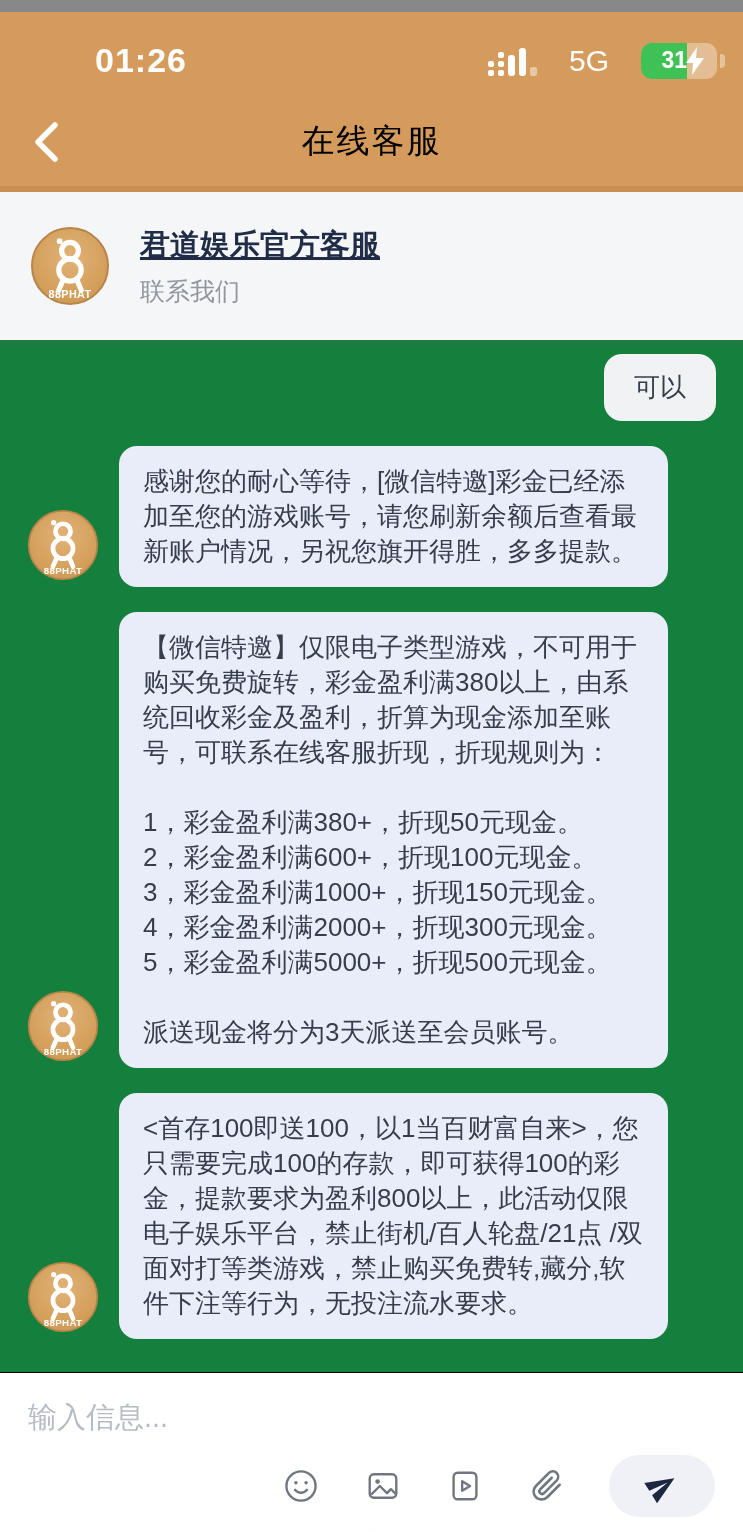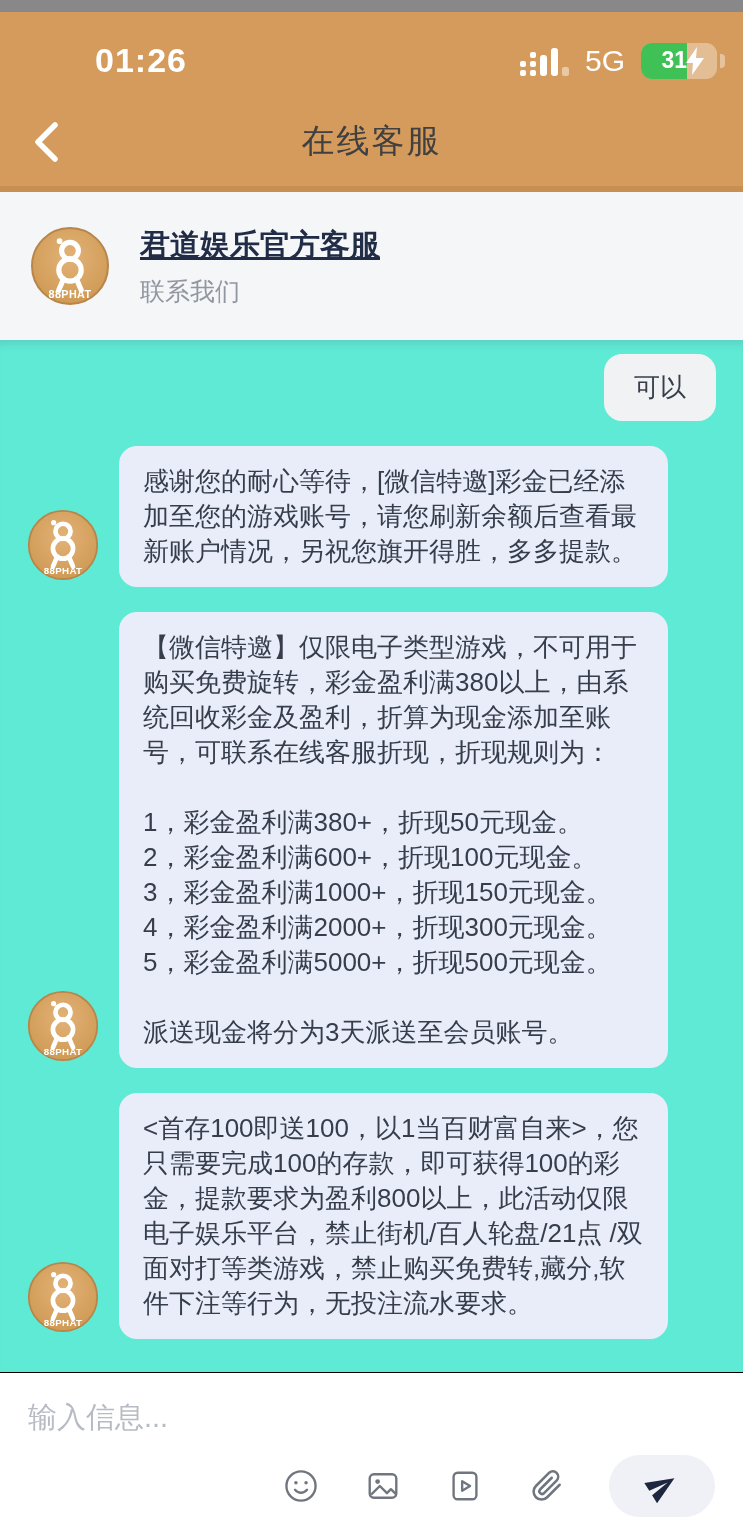--- a/index.html
+++ b/index.html
@@ -10,21 +10,21 @@
     font-family:"Liberation Sans","DejaVu Sans",sans-serif;
     display:flex; flex-direction:column;
   }
   
   .statusbar {
     height:85px; flex:0 0 85px; background:#d59b5c;
     display:flex; align-items:center; justify-content:space-between;
     padding:12px 26px 0 95px; color:#fff;
   }
   .time { font-size:34px; font-weight:700; letter-spacing:1px; }
-  .status-right { display:flex; align-items:center; gap:16px; }
+  .status-right { display:flex; align-items:center; gap:32px; }
   .signal { display:flex; align-items:flex-end; gap:4px; height:30px; }
   .sig-col { display:flex; flex-direction:column; gap:3px; }
   .sig-dot { width:6px; height:6px; background:#fff; border-radius:2px; }
   .sig-bar { width:7px; background:#fff; border-radius:3px; }
   .sig-dim { width:7px; height:9px; background:rgba(255,255,255,.45); border-radius:2px; }
   .net { font-size:30px; font-weight:500; }
   .battery { position:relative; width:76px; height:36px; border-radius:11px;
     background:rgba(255,255,255,.35); display:flex; align-items:center; overflow:visible; }
   .battery-fill { width:46px; height:36px; border-radius:11px 0 0 11px; background:#3fc155;
     display:flex; align-items:center; justify-content:flex-end; }
@@ -33,34 +33,34 @@
   .battery-cap { position:absolute; right:-8px; top:11px; width:5px; height:14px;
     border-radius:0 4px 4px 0; background:rgba(255,255,255,.4); }
   
   .header {
     height:95px; flex:0 0 95px; background:#d59b5c; position:relative;
     display:flex; align-items:center; justify-content:center;
     border-bottom:6px solid #c78f52;
   }
   .back-btn { position:absolute; left:24px; top:50%; transform:translateY(-50%);
     width:44px; height:44px; display:flex; align-items:center; justify-content:center; cursor:pointer; }
-  .header-title { color:#404040; font-size:33px; font-weight:500; letter-spacing:2px; }
+  .header-title { color:#000000; font-size:33px; font-weight:500; letter-spacing:2px; }
   
   .profile {
     height:148px; flex:0 0 148px; background:#f5f6f8;
     display:flex; align-items:center; padding:0 30px; gap:30px;
   }
   .avatar { border-radius:50%; flex:none;text-decoration:underline; }
   .avatar svg { display:block; width:100%; height:100%; }
   .profile .avatar { width:80px; height:80px; }
   .p-name { font-size:30px; font-weight:700; color:#212c47;text-decoration:underline; }
   .p-sub { font-size:25px; color:#9196a0; margin-top:9px; }
   
   .chat {
-    flex:1 1 auto; overflow:hidden; background:#5eead4;
+    flex:1 1 auto; overflow:hidden; background:#15803d;
     padding:14px 27px 0; display:flex; flex-direction:column;
     box-shadow: inset 0 10px 10px -7px rgba(90,95,120,.22);
   }
   .msg-row { display:flex; margin-bottom:25px; }
   .msg-row.user { justify-content:flex-end; }
   .msg-row.bot { align-items:flex-end; }
   .bubble {
     font-size:26px; line-height:35px; color:#373e4b;
     border-radius:18px; white-space:pre-line;
   }

